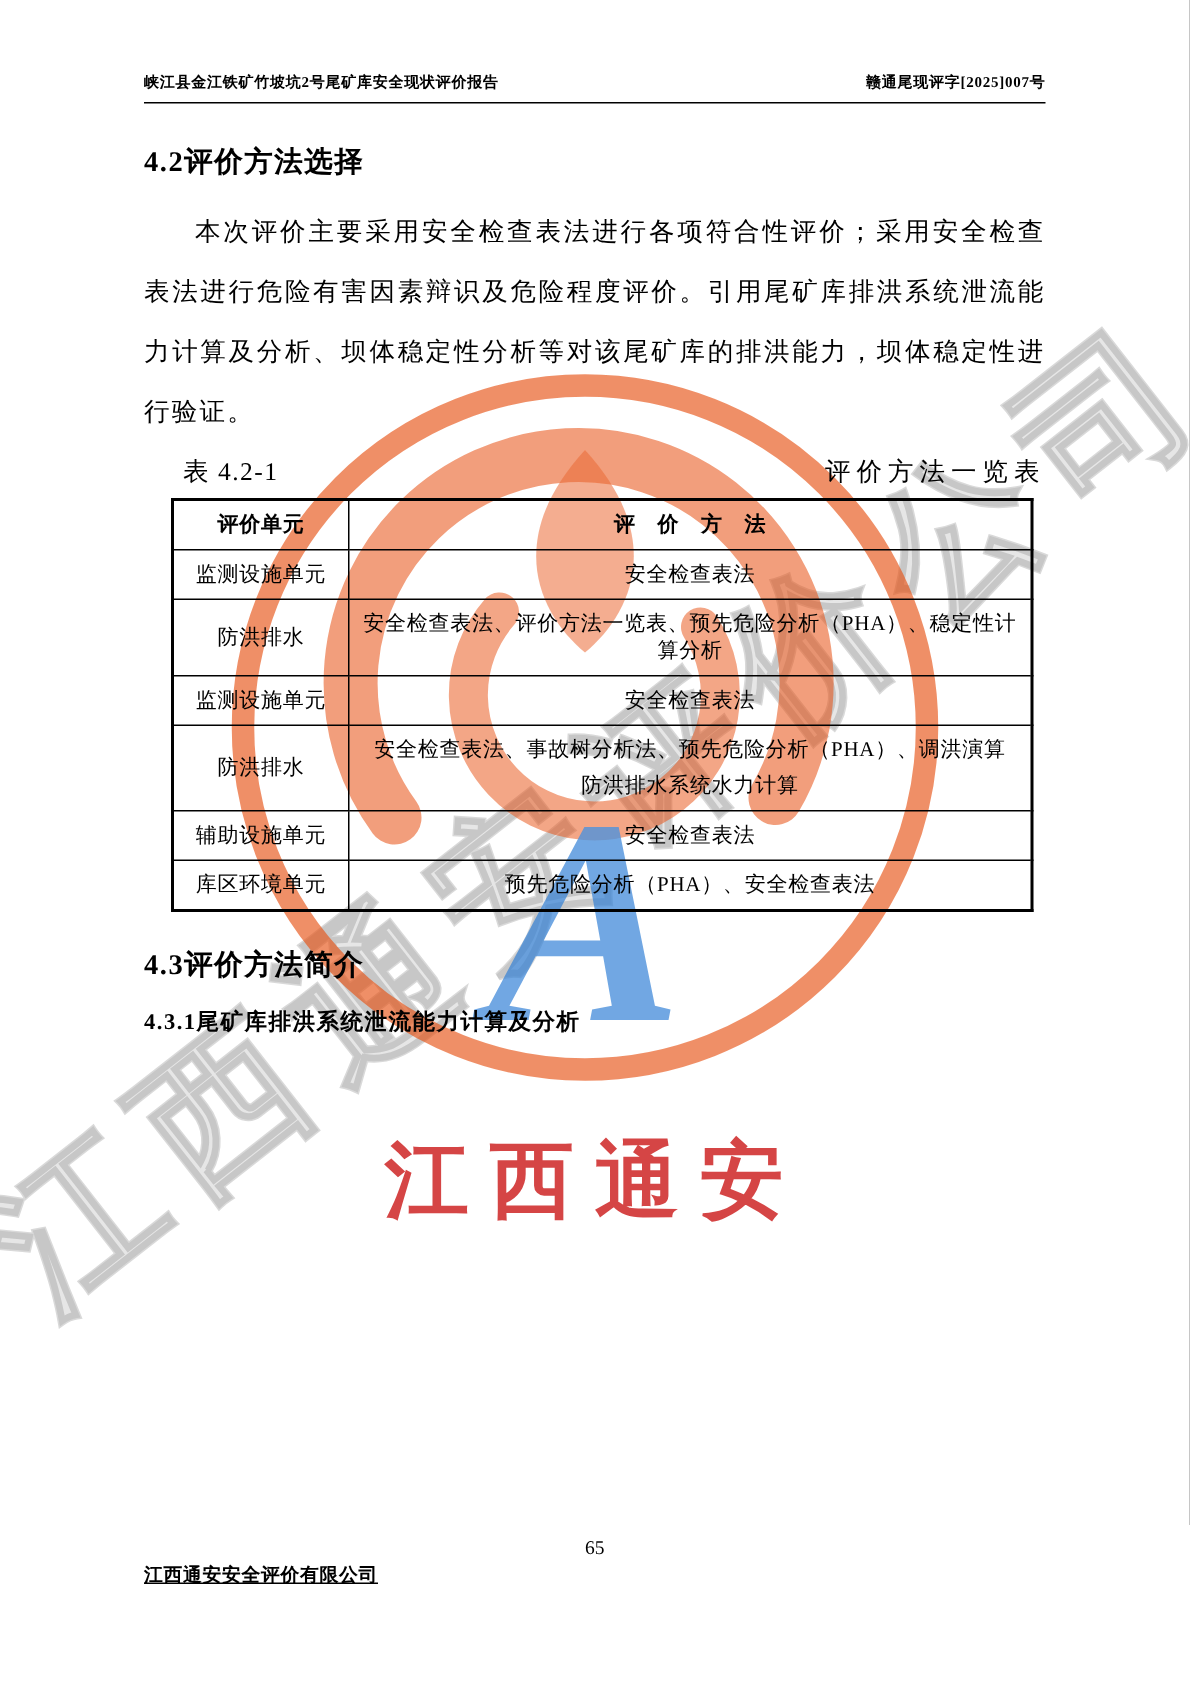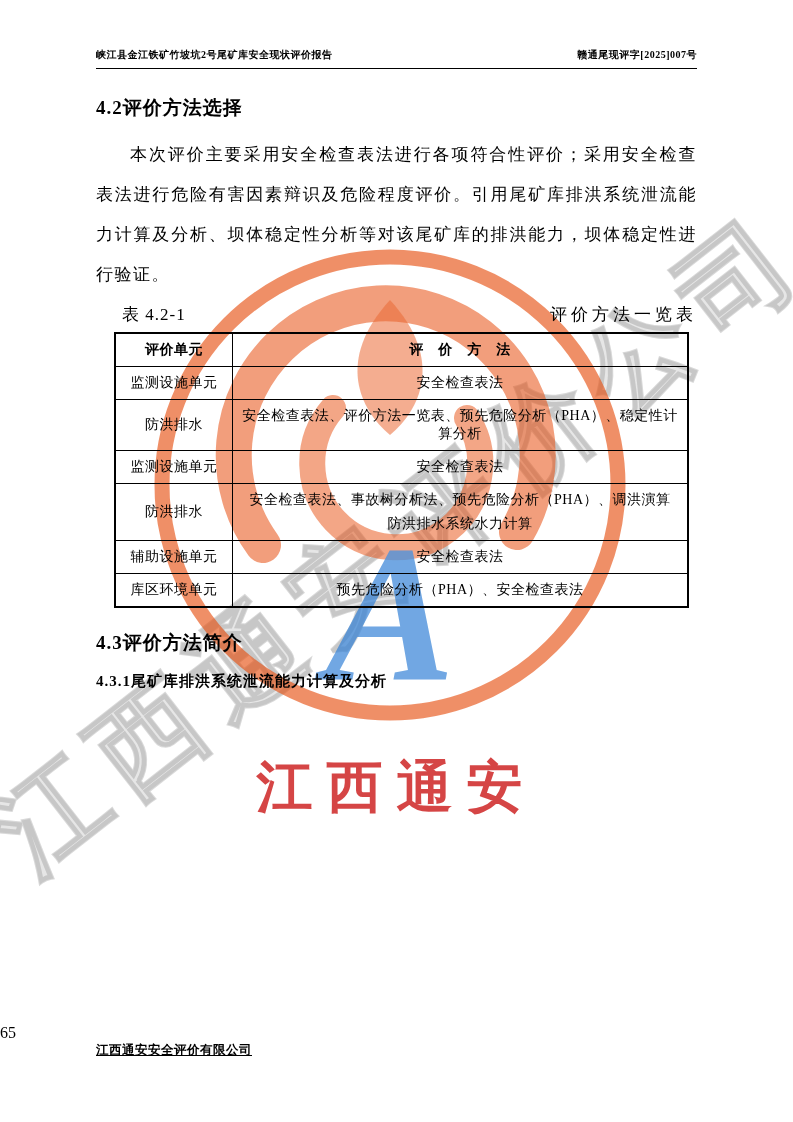--- a/index.html
+++ b/index.html
@@ -57,21 +57,21 @@
   }
   table.methods .col-unit { width:108px; }
   table.methods tr.head td { font-weight:bold; }
   table.methods .m2 { margin-top:6px; }
 
   .sec43  { margin-top:22px; }
   .sec431 { margin-top:16px; }
 
   .page-number {
     position:absolute; z-index:1; left:0; right:0; top:1024px;
-    font-size:16px;
+    text-align:center; font-size:13px;
   }
   .footer-company {
     position:absolute; z-index:1; left:96px; top:1042px;
     font-size:12.5px; font-weight:bold; letter-spacing:0.5px;text-decoration:underline;
   }
 </style>
 </head>
 <body>
 
 <div class="page">

